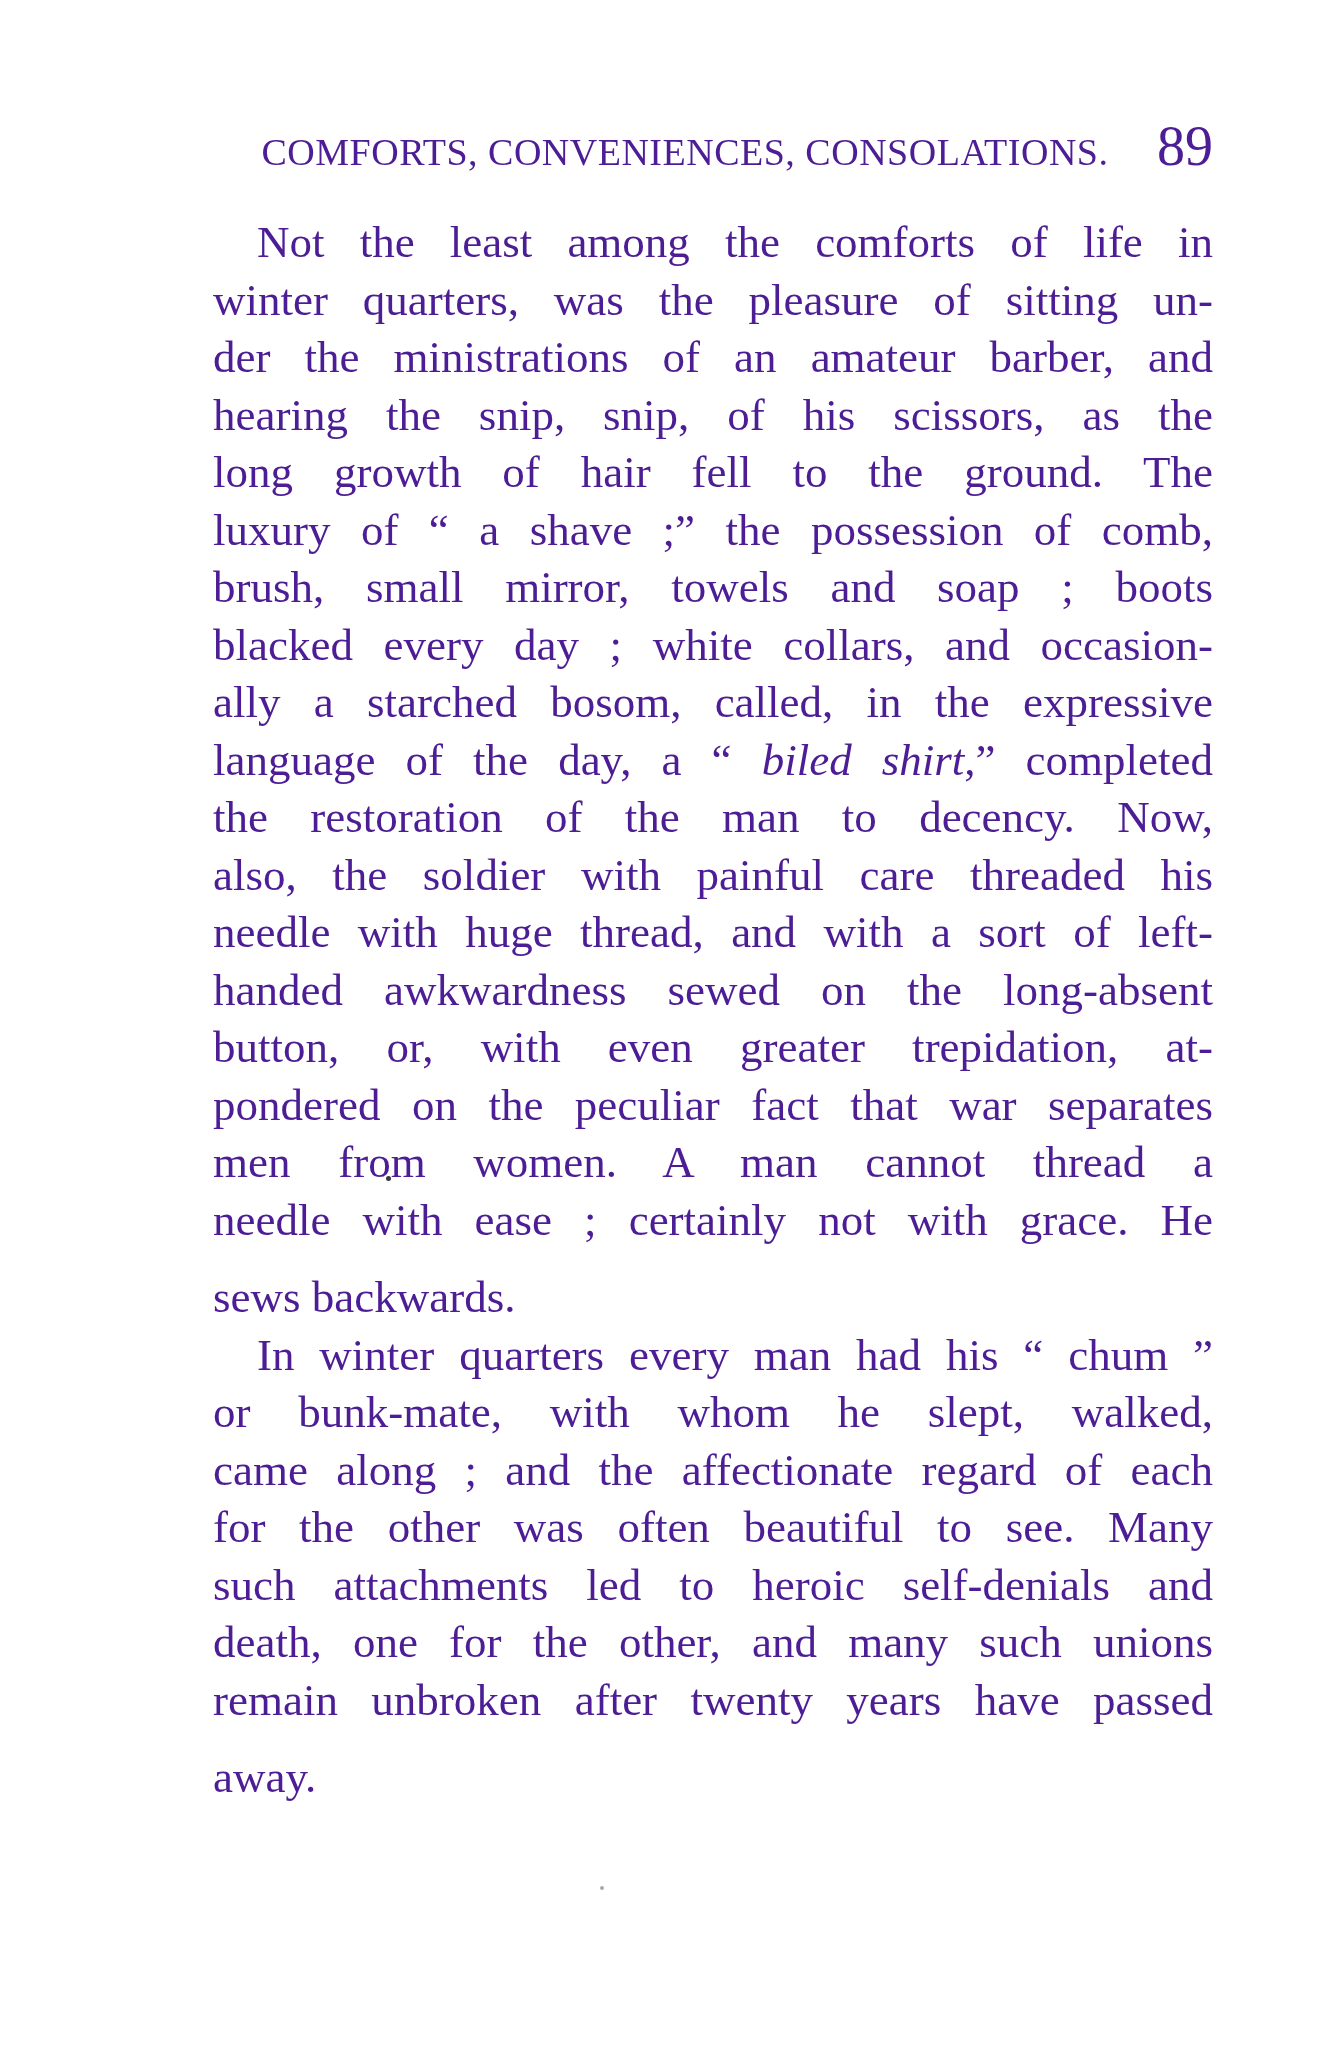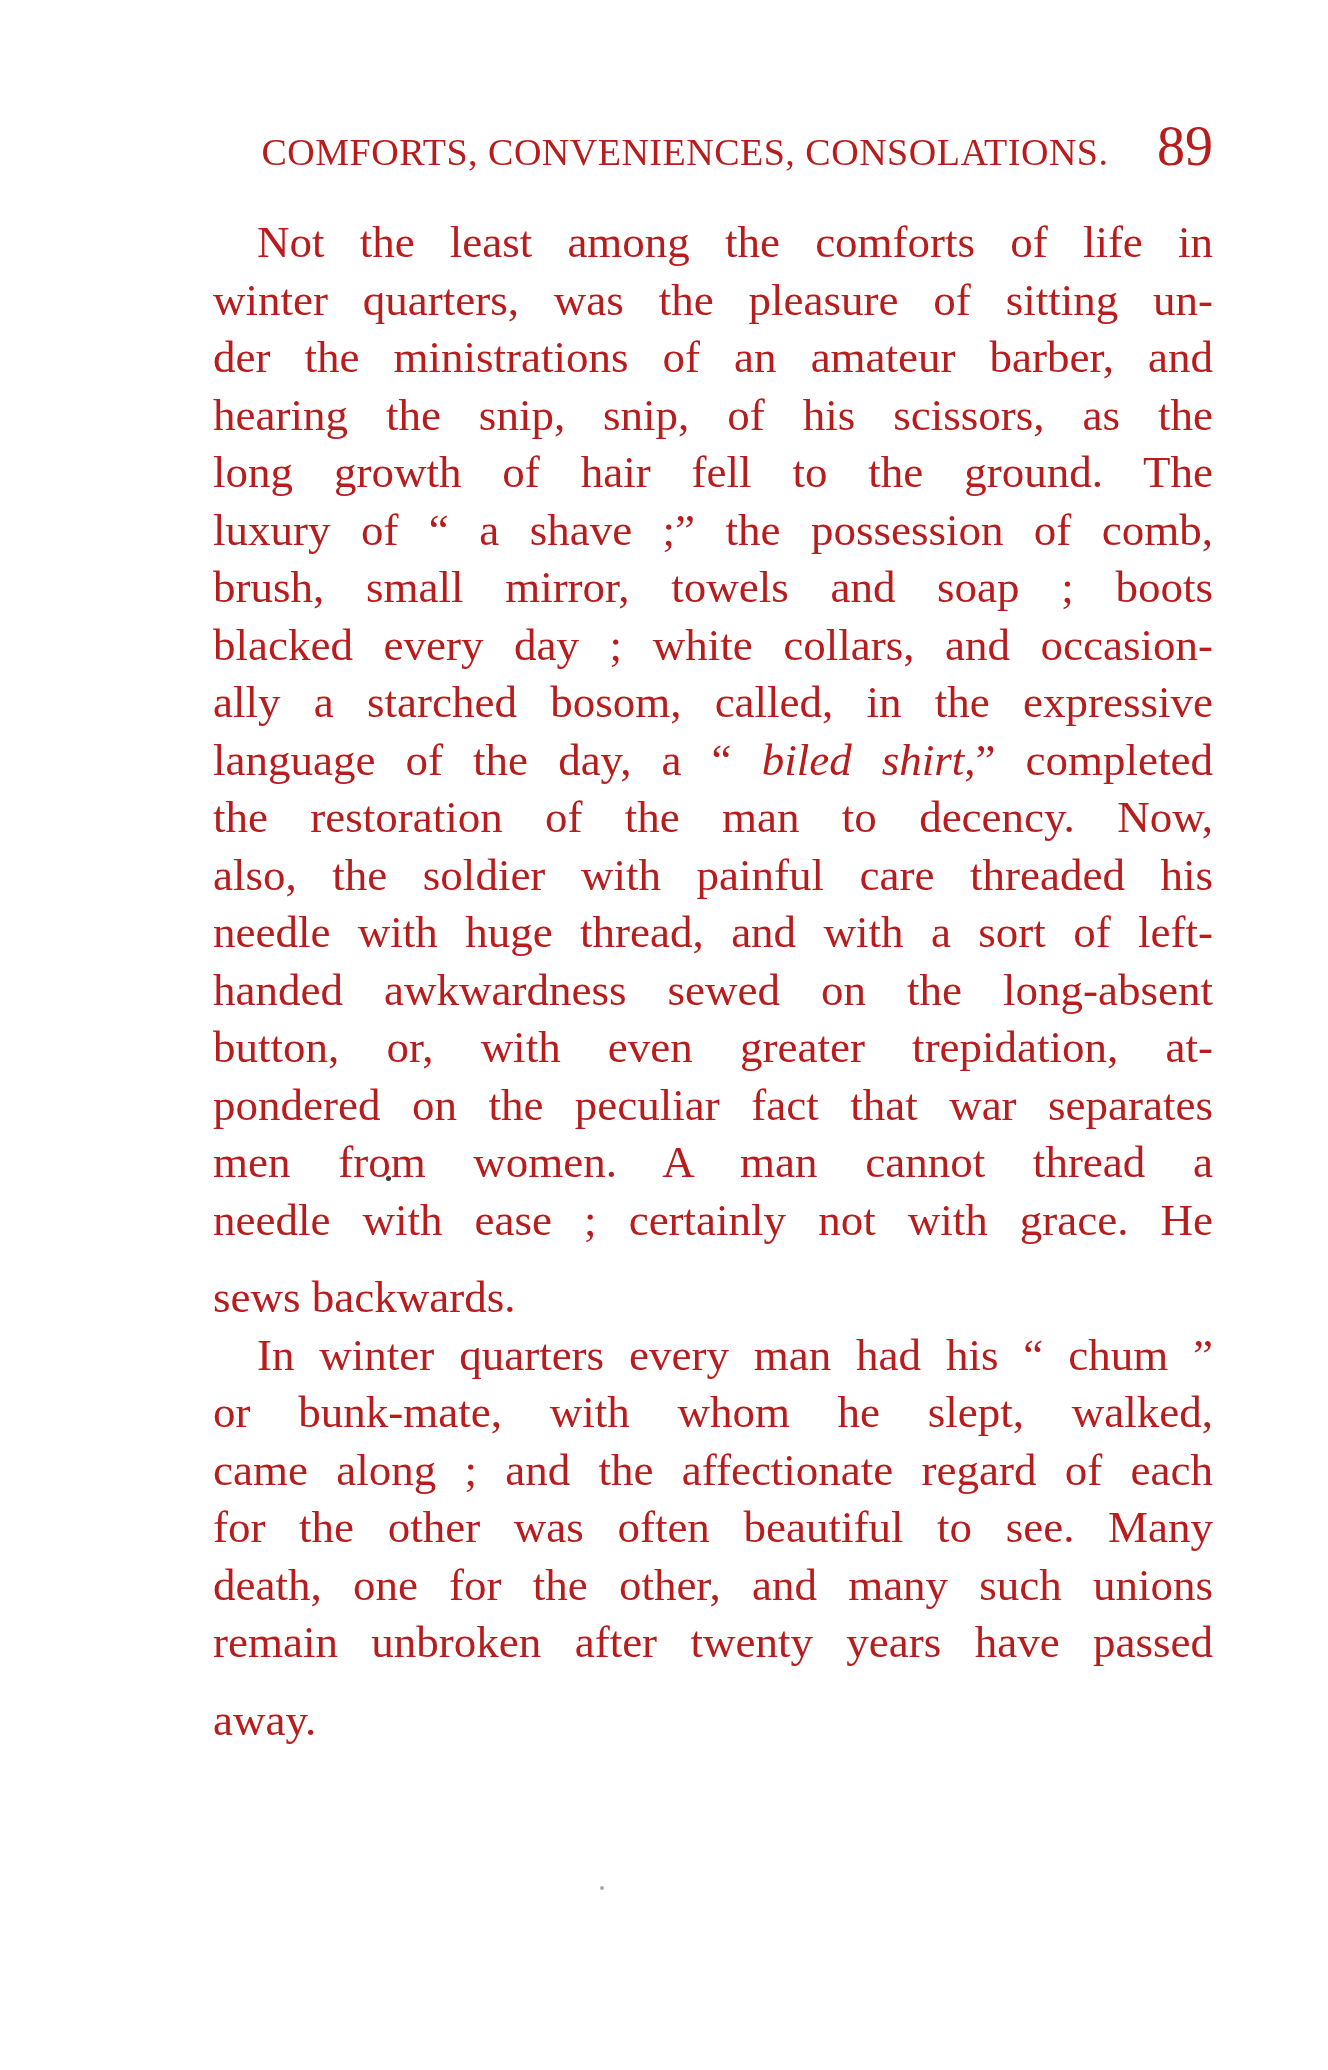--- a/index.html
+++ b/index.html
@@ -2,21 +2,21 @@
 <html><head>
 <meta charset="utf-8">
 <style>
   html, body { margin: 0; padding: 0; background: #ffffff; }
   .page {
     position: relative;
     width: 1328px;
     height: 2070px;
     background: #ffffff;
     font-family: "Liberation Serif", "DejaVu Serif", serif;
-    color: #b91c1c;
+    color: #4c1d95;
     overflow: hidden;
   }
   .running-head {
     position: absolute;
     left: 213px;
     top: 118px;
     width: 1000px;
     display: flex;
     align-items: baseline;
   }
@@ -88,20 +88,21 @@
       <div class="tl">men from women.  A man cannot thread a</div>
       <div class="tl">needle with ease ; certainly not with grace.  He</div>
       <div class="tl last">sews backwards.</div>
     </div>
 
     <div class="para">
       <div class="tl first">In winter quarters every man had his “ chum ”</div>
       <div class="tl">or bunk-mate, with whom he slept, walked,</div>
       <div class="tl">came along ; and the affectionate regard of each</div>
       <div class="tl">for the other was often beautiful to see.  Many</div>
+      <div class="tl">such attachments led to heroic self-denials and</div>
       <div class="tl">death, one for the other, and many such unions</div>
       <div class="tl">remain unbroken after twenty years have passed</div>
       <div class="tl last">away.</div>
     </div>
 
   </main>
 
   <div class="speck s1"></div>
   <div class="speck s2"></div>
 

